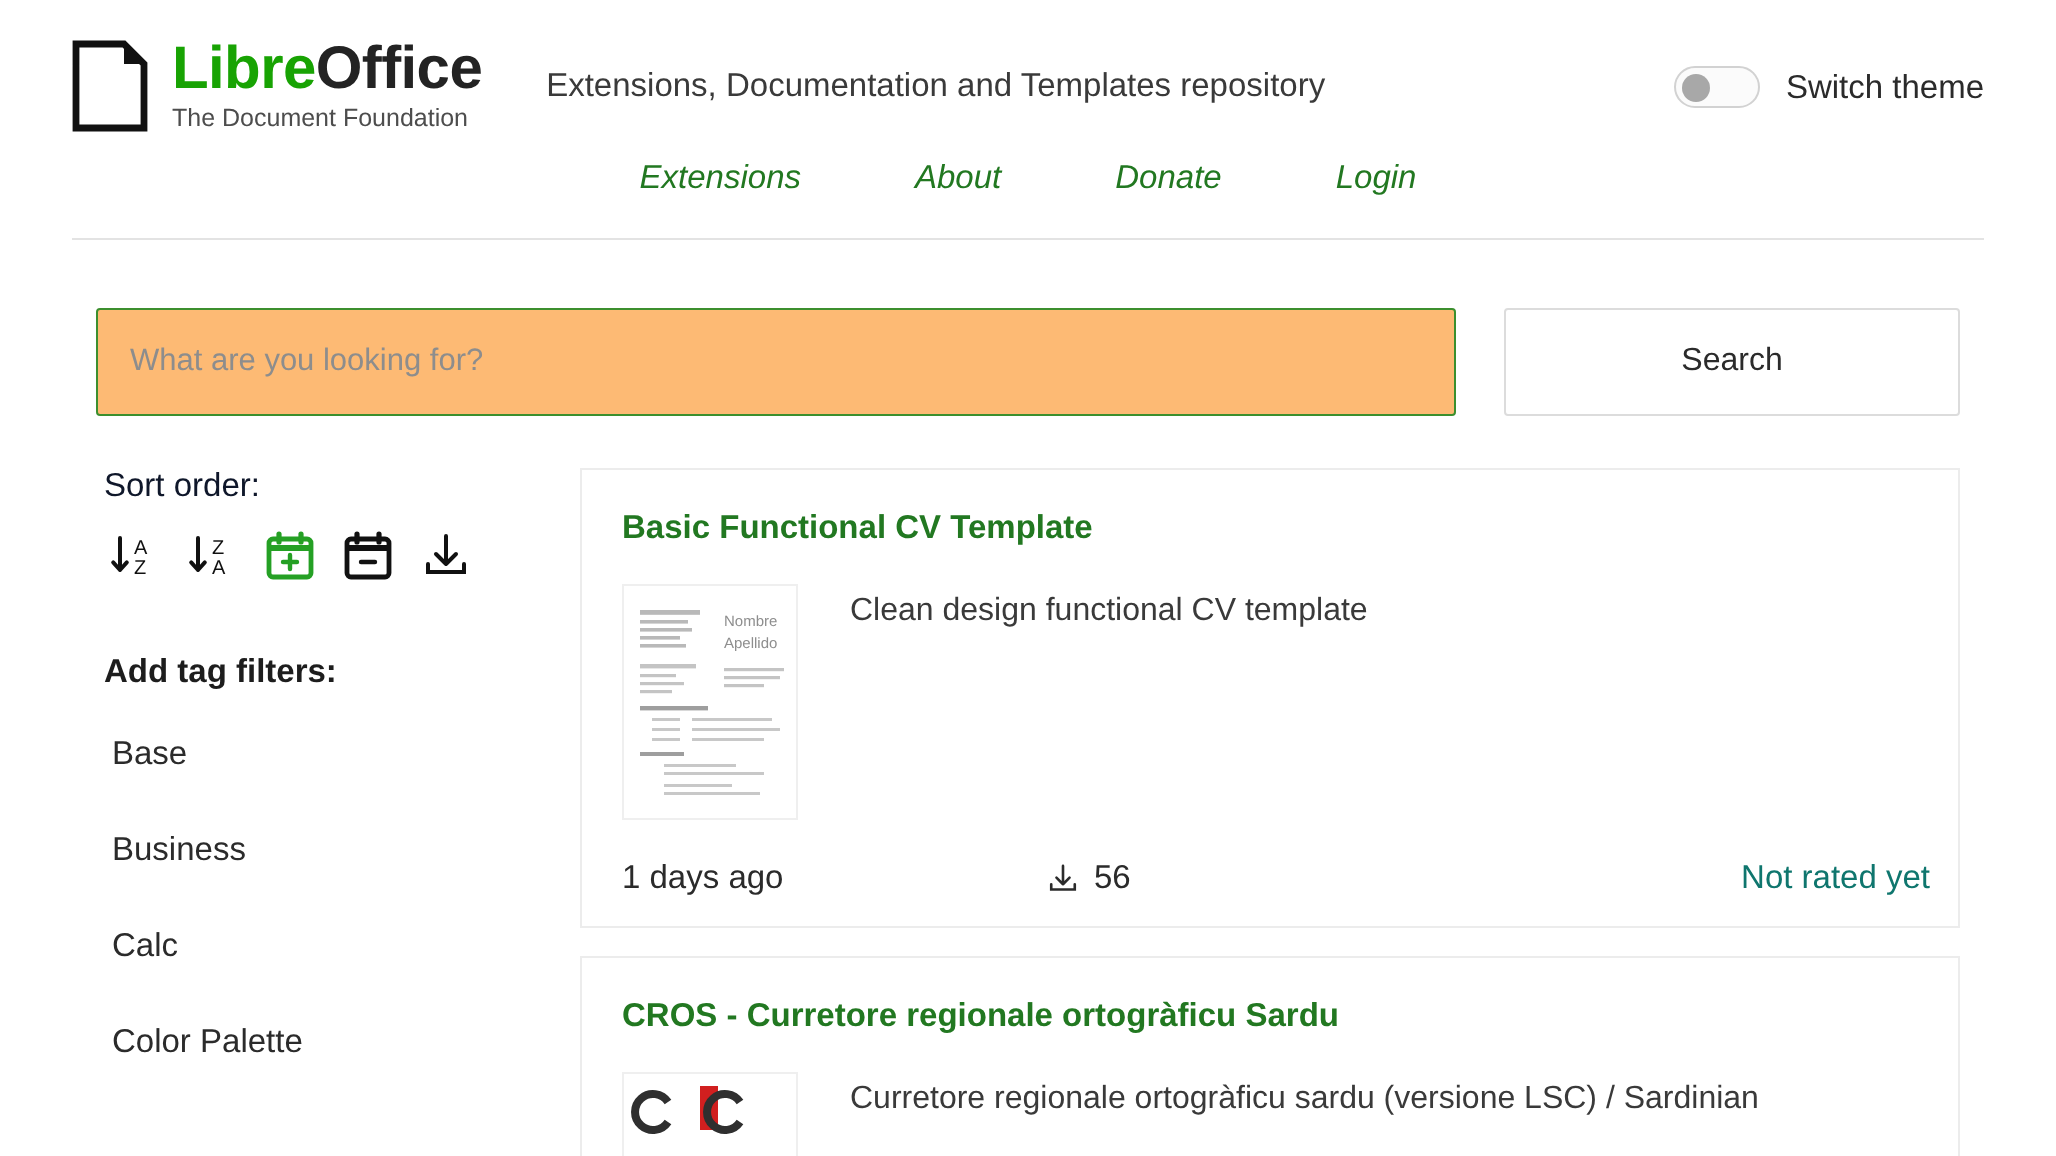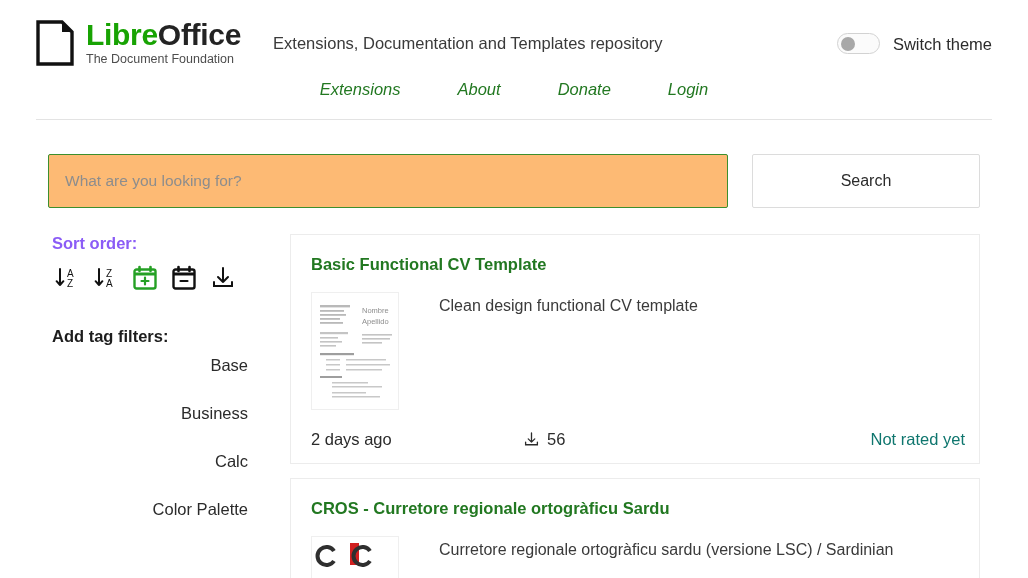--- a/index.html
+++ b/index.html
@@ -140,22 +140,22 @@
 
   
   .content {
     display: flex;
     padding: 26px 48px 0 48px;
     gap: 42px;
   }
   .sidebar { width: 200px; flex-shrink: 0; }
   .side-heading {
     font-size: 16.5px;
-    font-weight: bold;
-    color: #8b5cf6;
+    font-weight: normal;
+    color: #0f172a;
     margin: 0 0 6px 4px;
   }
   .sort-icons {
     display: flex;
     align-items: center;
     gap: 9px;
     margin: 10px 0 0 4px;
   }
   .sort-icon {
     width: 30px;
@@ -164,21 +164,21 @@
     align-items: center;
     justify-content: center;
     cursor: pointer;
   }
   .tag-heading {
     font-size: 16.5px;
     font-weight: bold;
     color: #1d1d1d;
     margin: 34px 0 0 4px;
   }
-  .tag-list { margin-top: 10px; text-align: right; }
+  .tag-list { margin-top: 22px; }
   .tag-item {
     font-size: 16.5px;
     color: #2b2b2b;
     padding: 0 0 0 8px;
     margin-bottom: 29px;
     cursor: pointer;
   }
 
   
   .results { flex: 1; min-width: 0; }
@@ -188,21 +188,21 @@
     padding: 20px 6px 14px 20px;
     margin-bottom: 14px;
   }
   .card-title {
     font-size: 16.5px;
     font-weight: bold;
     color: #227821;
     margin: 0 0 18px 0;
     cursor: pointer;
   }
-  .card-body { display: flex; gap: 40px; }
+  .card-body { display: flex; gap: 26px; }
   .thumb {
     width: 88px;
     height: 118px;
     flex-shrink: 0;
     border: 1px solid #efefef;
     background: #ffffff;
     overflow: hidden;
   }
   .card-desc {
     font-size: 16px;
@@ -370,21 +370,21 @@
               <rect x="20" y="89" width="36" height="1.5"></rect>
               <rect x="20" y="93" width="50" height="1.5"></rect>
               <rect x="20" y="99" width="34" height="1.5"></rect>
               <rect x="20" y="103" width="48" height="1.5"></rect>
             </g>
           </svg>
         </div>
         <div class="card-desc">Clean design functional CV template</div>
       </div>
       <div class="card-meta">
-        <span class="meta-date">2 days ago</span>
+        <span class="meta-date">1 days ago</span>
         <span class="meta-dl">
           <svg width="17" height="17" viewBox="0 0 26 26">
             <path d="M13 3 V17 M13 17 L8 12 M13 17 L18 12" stroke="#2b2b2b" stroke-width="2" fill="none" stroke-linecap="round" stroke-linejoin="round"></path>
             <path d="M4 17 V21 H22 V17" stroke="#2b2b2b" stroke-width="2" fill="none" stroke-linecap="round"></path>
           </svg>
           <span>56</span>
         </span>
         <span class="meta-rating">Not rated yet</span>
       </div>
     </div>

